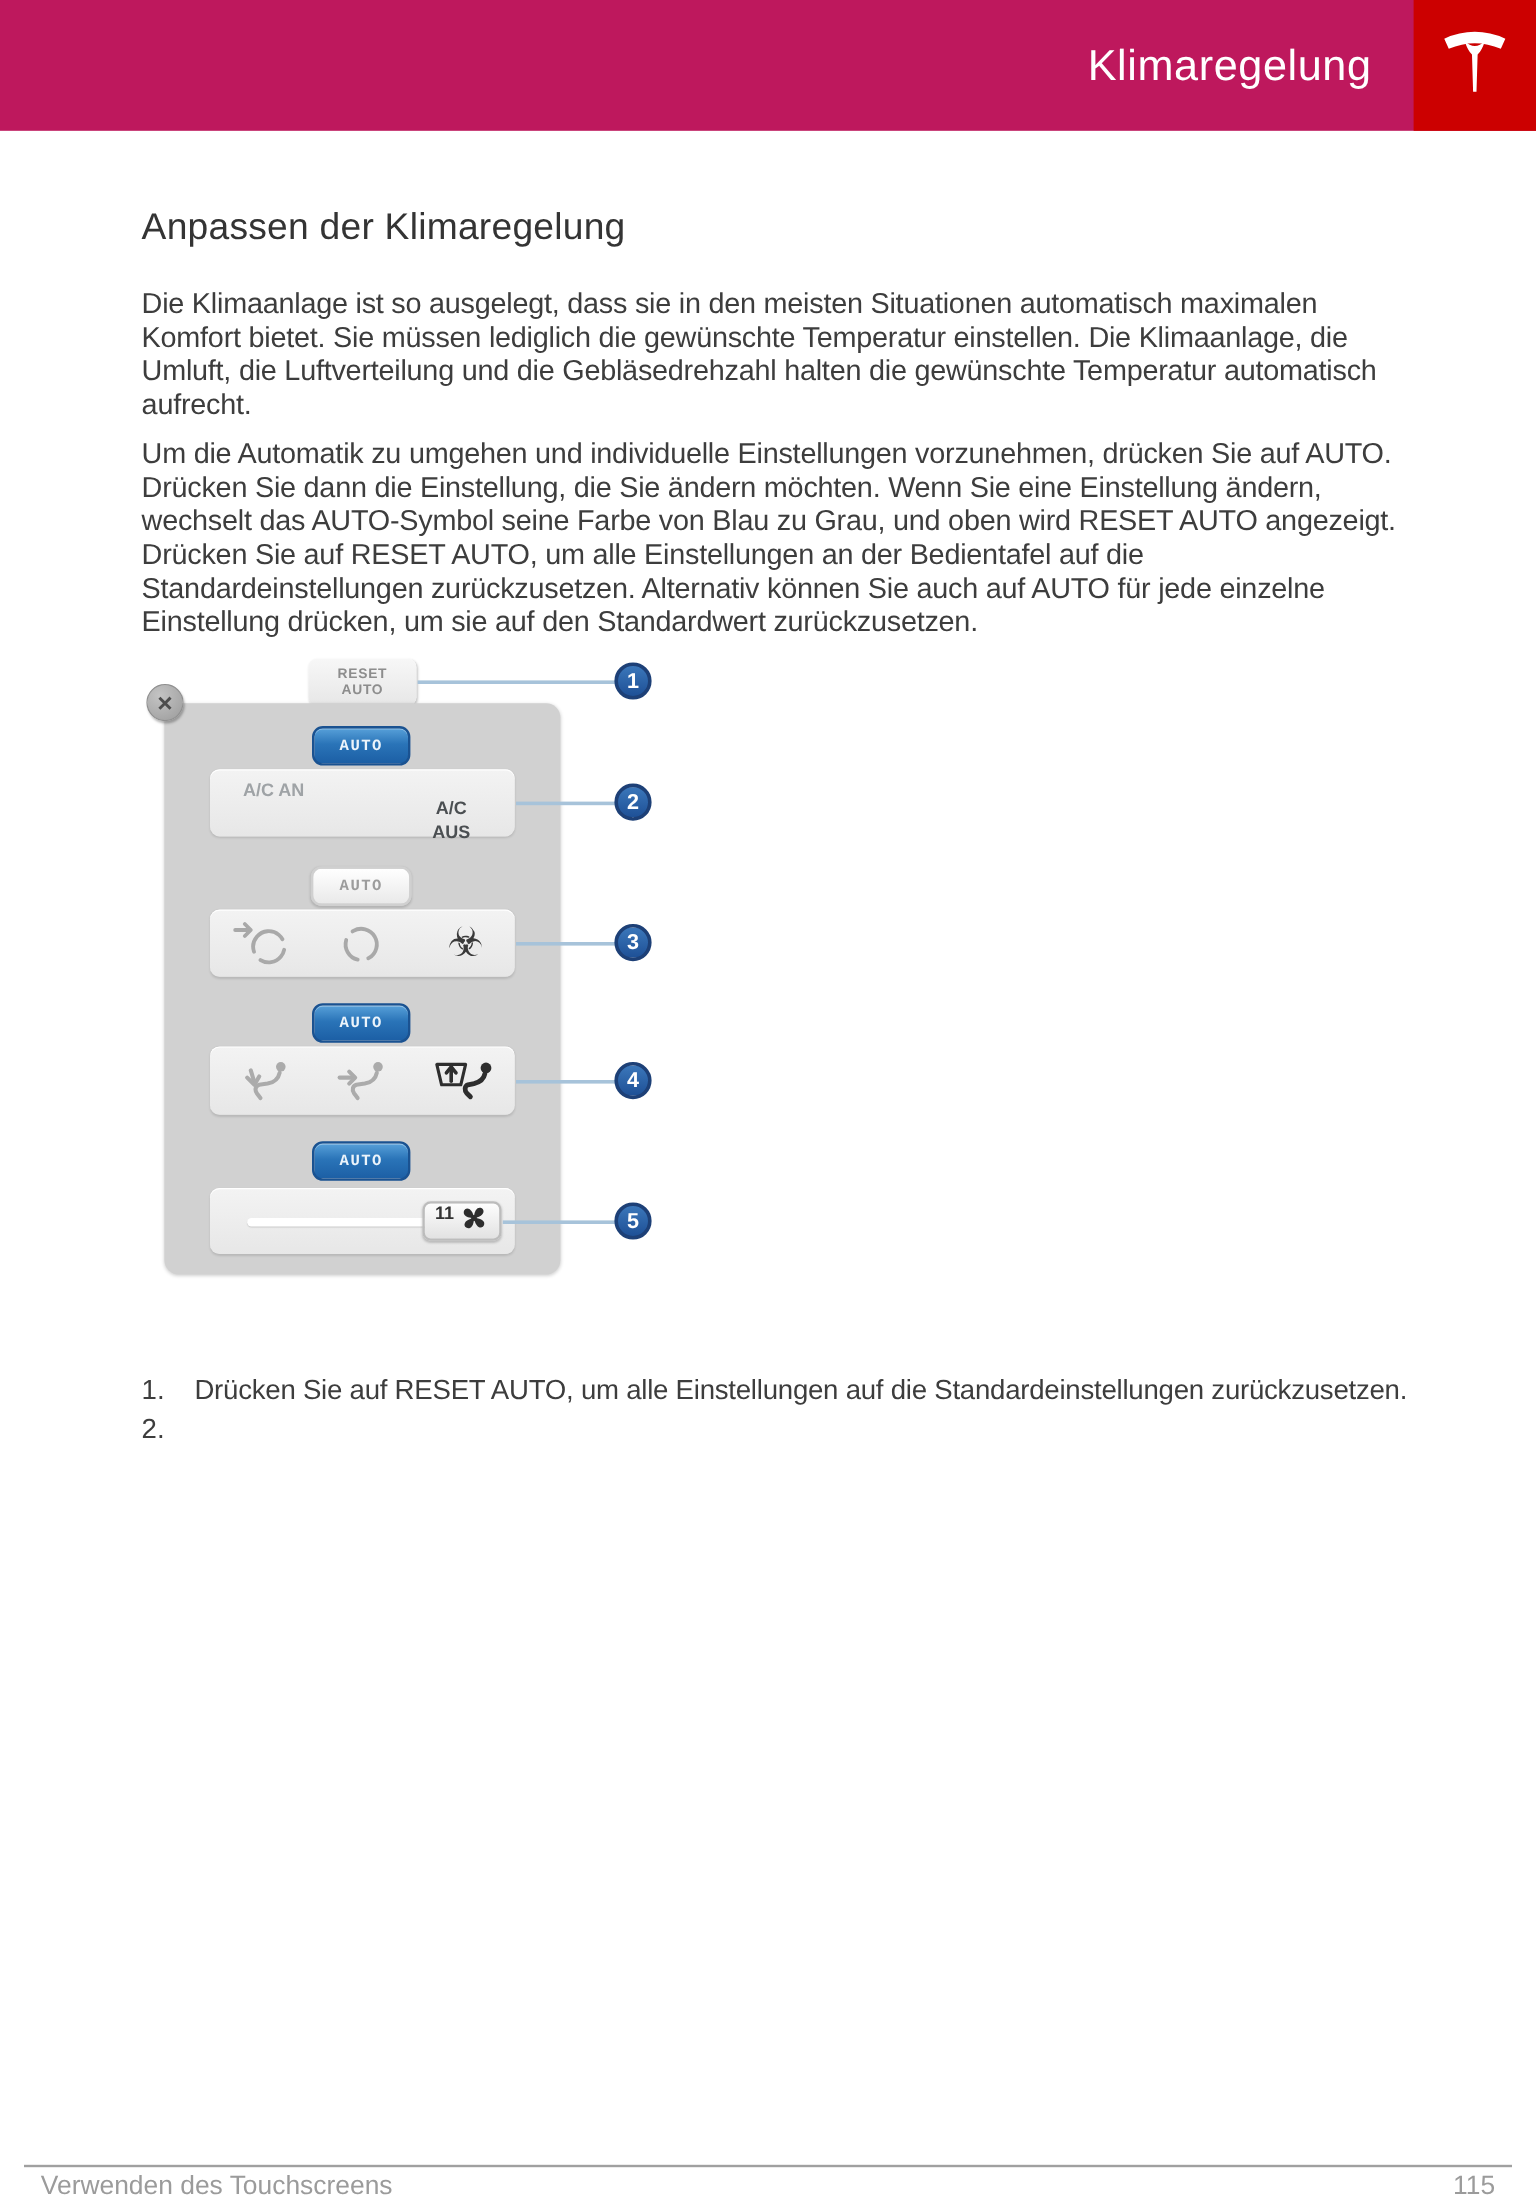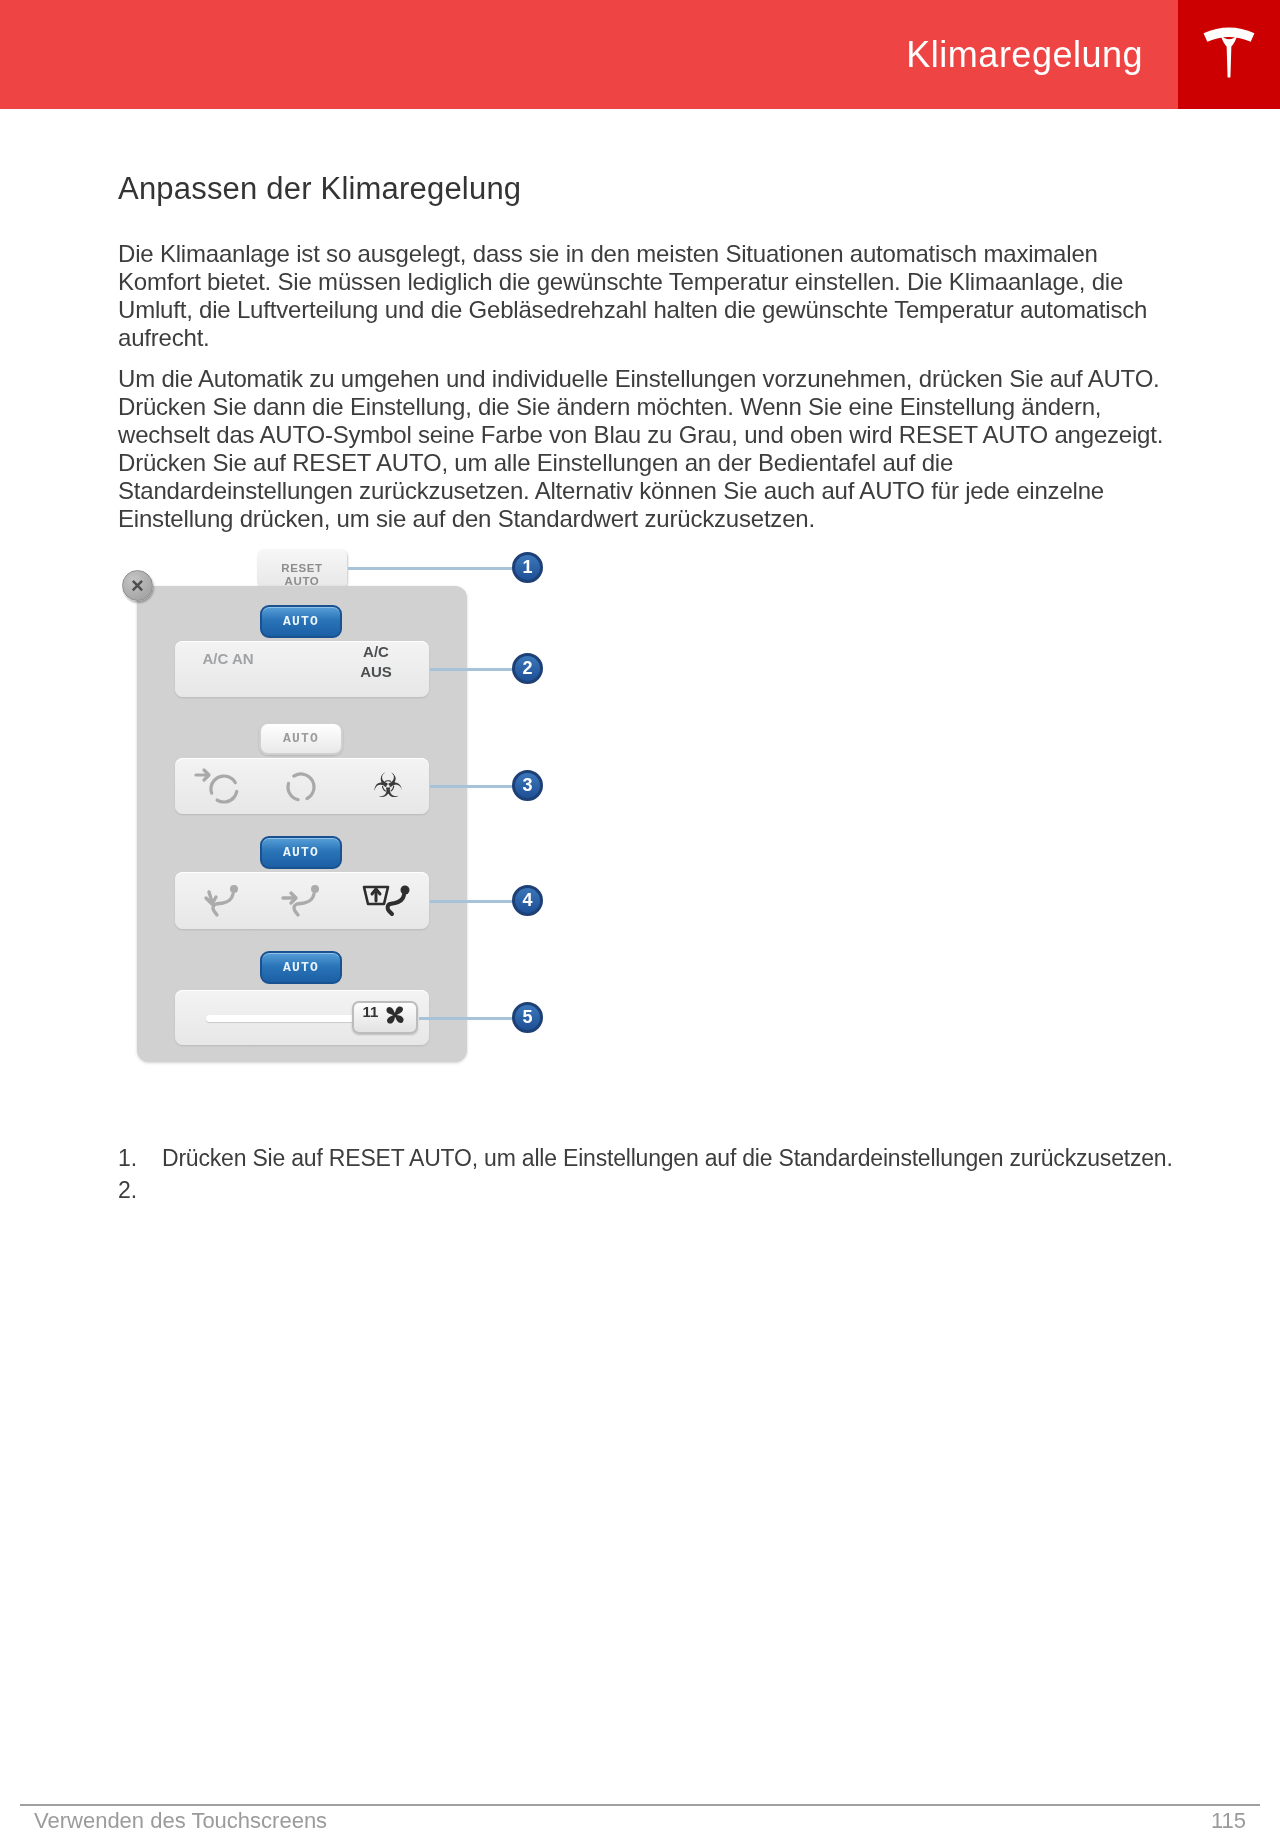--- a/index.html
+++ b/index.html
@@ -1,38 +1,38 @@
 <!DOCTYPE html>
 <html><head>
 <meta charset="utf-8">
 <style>
   html,body{margin:0;padding:0;background:#ffffff;}
   body{width:1280px;height:1837px;position:relative;font-family:"Liberation Sans",sans-serif;color:#3d3d3d;overflow:hidden;}
 
   
-  .header{position:absolute;top:0;left:0;width:1280px;height:109px;background:#ef4444;}
+  .header{position:absolute;top:0;left:0;width:1280px;height:109px;background:#be185d;}
   .header-title{position:absolute;right:137px;top:0;height:109px;line-height:109px;
     font-size:36px;font-weight:400;letter-spacing:.5px;color:#ffffff;}
   .logo-box{position:absolute;right:0;top:0;width:102px;height:109px;background:#cc0000;
     display:flex;align-items:center;justify-content:center;}
 
   
   .main{position:absolute;top:109px;left:118px;width:1062px;}
   h1.section-heading{margin:61px 0 32px 0;font-size:31px;line-height:38px;font-weight:400;color:#343434;letter-spacing:.2px;}
   p.body{margin:0 0 13px 0;font-size:24px;line-height:28px;letter-spacing:-0.2px;color:#3d3d3d;}
 
   
   .figure{position:relative;width:1062px;height:515px;margin:16px 0 80px 0;}
   .fig-abs{position:absolute;box-sizing:border-box;}
 
   .panel{left:19px;top:37px;width:330px;height:476px;background:#d1d1d1;border-radius:12px;
     box-shadow:0 1px 3px rgba(0,0,0,.18);}
   .reset-tab{left:139px;top:0;width:90px;height:39px;border-radius:7px;
     background:linear-gradient(180deg,#f7f7f7,#e7e7e7);box-shadow:1px 1px 2px rgba(0,0,0,.22);
-    display:flex;align-items:flex-end;justify-content:center;text-align:center;
+    display:flex;align-items:center;justify-content:center;text-align:center;
     font-size:11.5px;font-weight:bold;letter-spacing:.6px;line-height:13px;color:#8d8d8d;}
   .reset-tab span{display:block;width:52px;}
   .close-btn{left:4px;top:21px;width:31px;height:31px;border-radius:50%;
     background:radial-gradient(circle at 35% 30%,#c4c4c4,#9b9b9b);border:1px solid #8f8f8f;
     box-shadow:1px 2px 2px rgba(0,0,0,.28);display:flex;align-items:center;justify-content:center;
     font-size:22px;font-weight:bold;color:#4d4d4d;z-index:3;}
 
   .auto-btn{width:82px;height:33px;border-radius:9px;display:flex;align-items:center;justify-content:center;
     font-size:13px;font-weight:bold;letter-spacing:1.2px;font-family:Liberation Mono, monospace;}
   .auto-blue{background:linear-gradient(180deg,#57a0d9 0%,#2a74b8 45%,#1c5fa5 100%);
@@ -108,21 +108,21 @@
       <span>RESET AUTO</span>
     </div>
     <div class="fig-abs close-btn">
       <span>×</span>
     </div>
     <div class="fig-abs panel"></div>
 
     <div class="fig-abs auto-btn auto-blue" style="left:142px;top:56px;">AUTO</div>
     <div class="fig-abs group-rect" style="top:92px;height:56px;"></div>
     <div class="fig-abs ac-label ac-on" style="left:80px;top:100px;">A/C AN</div>
-    <div class="fig-abs ac-label ac-off" style="left:228px;top:93px;">A/C AUS</div>
+    <div class="fig-abs ac-label ac-off" style="left:228px;top:115px;">A/C AUS</div>
 
     <div class="fig-abs auto-btn auto-white" style="left:141px;top:173px;width:84px;">AUTO</div>
     <div class="fig-abs group-rect" style="top:209px;height:56px;"></div>
     <div class="icon-slot" style="left:75px;top:217px;width:54px;height:40px;">
       <svg width="54" height="40" viewBox="0 0 54 40" fill="none" stroke="#a9a9a9" stroke-width="3.2" stroke-linecap="round">
         <path d="M3 9 H15"></path>
           <path d="M11 4 L16 9 L11 14" stroke-linejoin="round"></path>
         <circle cx="31" cy="23" r="13" stroke-dasharray="25 9" transform="rotate(-140 31 23)"></circle>
       </svg>
     </div>

